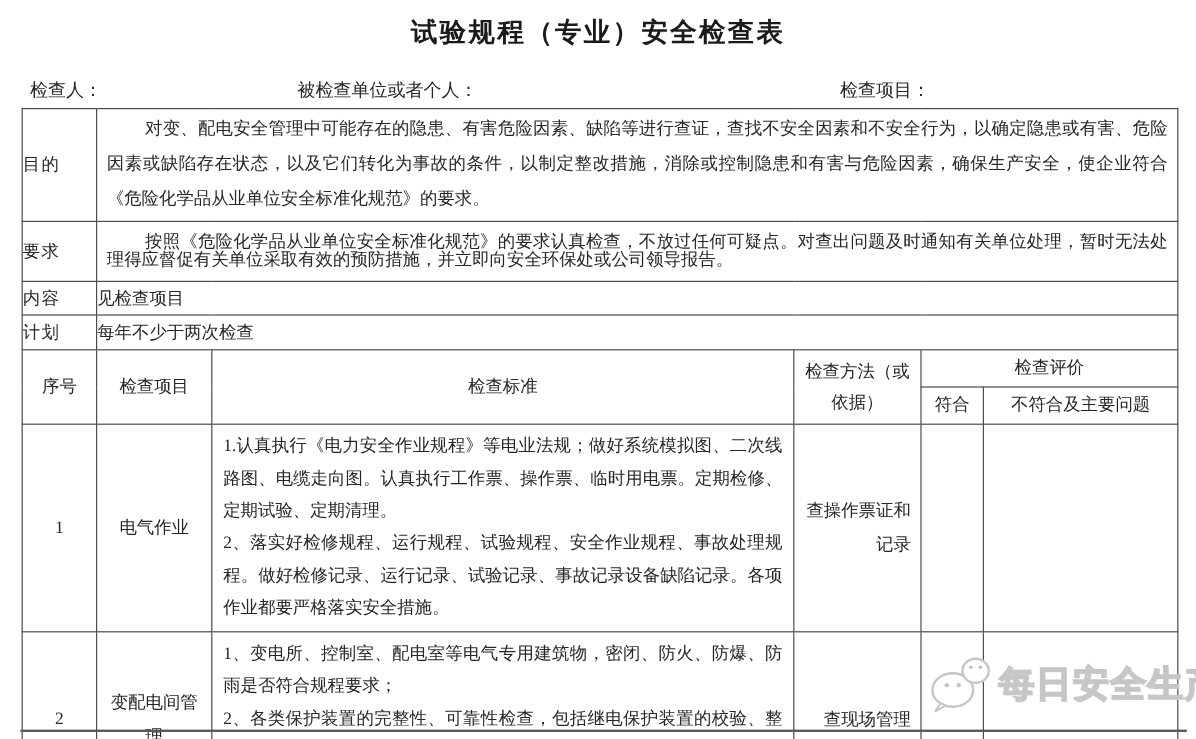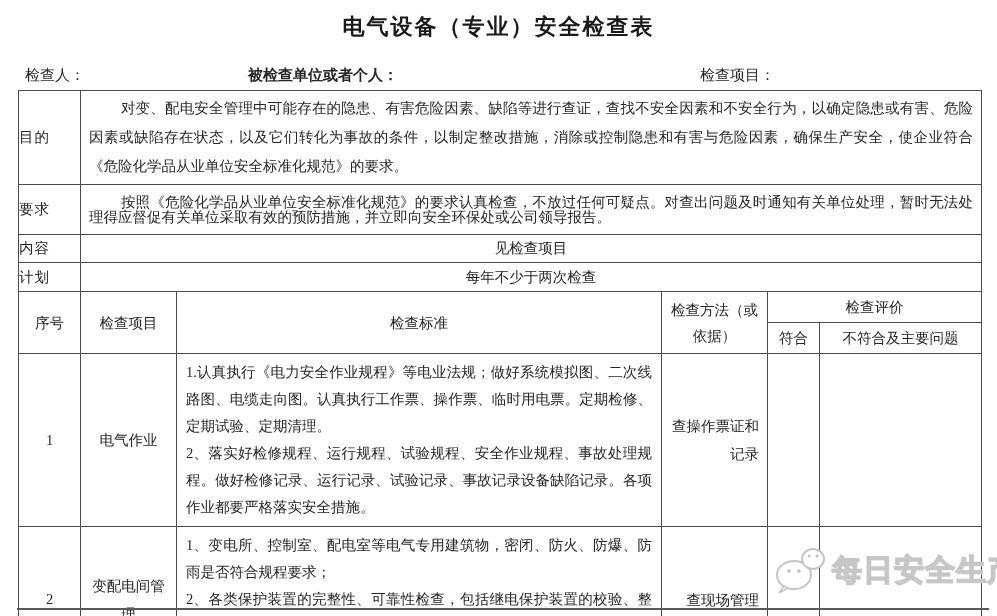--- a/index.html
+++ b/index.html
@@ -19,40 +19,40 @@
     width: 100%;
     text-align: center;
     font-family: "Liberation Sans", "DejaVu Sans", sans-serif;
     font-size: 22px;
     font-weight: bold;
     letter-spacing: 2px;
     color: #1a1a1a;
   }
   .info-row { position: absolute; top: 66px; left: 0; width: 100%; font-size: 15px; }
   .info-inspector { position: absolute; left: 25px; }
-  .info-unit      { position: absolute; left: 248px; font-weight: bold; }
+  .info-unit      { position: absolute; left: 248px; }
   .info-time      { position: absolute; left: 700px; }
 
   table.sheet {
     position: absolute;
     top: 90px; left: 18px;
     width: 963px;
     border-collapse: collapse;
     table-layout: fixed;
     font-size: 14.5px;
   }
   table.sheet td {
     border: 1.5px solid #4c4c4c;
     vertical-align: middle;
     overflow: hidden;
   }
   td.label-cell { text-align: left; letter-spacing: 1px; }
   td.text-cell  { padding: 3px 8px; line-height: 28px; text-align: justify; }
   td.text-cell p.indent { text-indent: 2.2em; }
-  td.center-cell { text-align: center; }
+  td.center-cell { }
   td.header-cell { text-align: center; line-height: 26px; padding: 2px 6px; }
   td.standard-cell { padding: 5px 9px; vertical-align: top; }
   td.standard-cell p { line-height: 27px; text-align: justify; }
   td.method-cell { text-align: right; line-height: 28px; padding: 2px 8px; }
   td.item-cell { text-align: center; line-height: 28px; padding: 2px 7px; }
   td.seq-cell { text-align: center; }
   tr.row-purpose   { height: 88px; }
   tr.row-purpose td.text-cell { line-height: 29px; }
   tr.row-require   { height: 50px; }
   tr.row-require td.text-cell { line-height: 15px; }
@@ -86,21 +86,21 @@
     top: 608px; left: 17px;
     width: 972px; height: 2px;
     background: #5a5a5a;
   }
 </style>
 </head>
 <body>
 
 <div class="page">
 
-  <h1 class="doc-title">电气设备（专业）安全检查表</h1>
+  <h1 class="doc-title">试验规程（专业）安全检查表</h1>
 
   <div class="info-row">
     <span class="info-inspector">检查人：</span>
     <span class="info-unit">被检查单位或者个人：</span>
     <span class="info-time">检查项目：</span>
   </div>
 
   <table class="sheet">
     <colgroup>
       <col style="width:62px">

